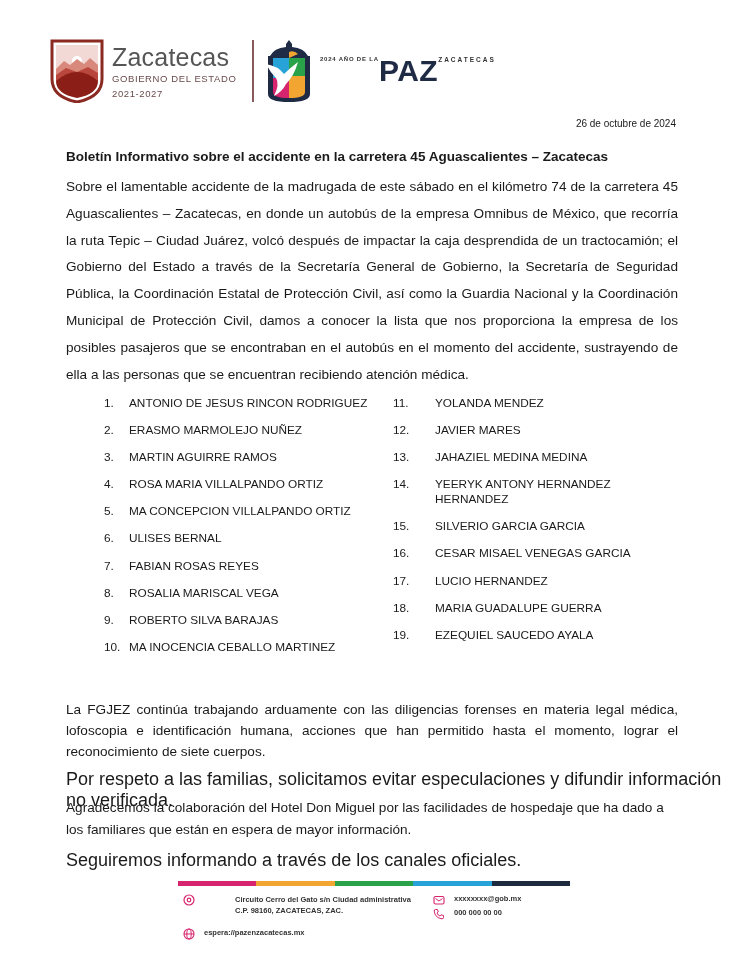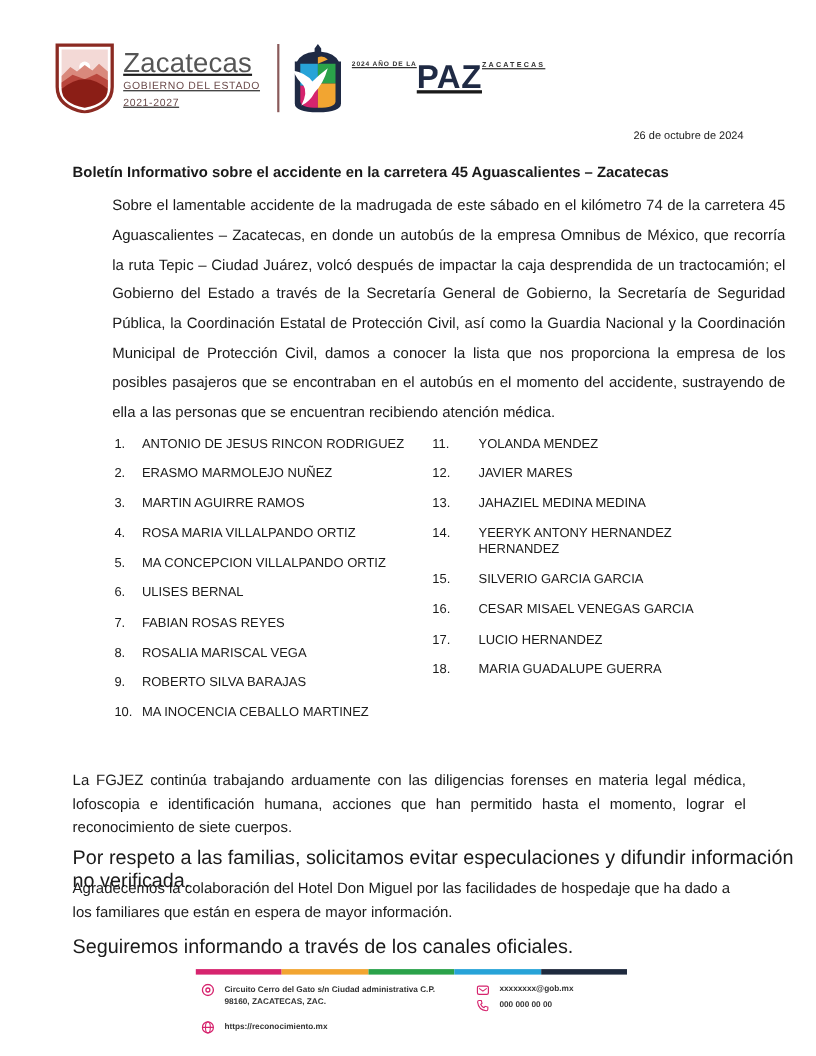--- a/index.html
+++ b/index.html
@@ -1,54 +1,54 @@
 <!DOCTYPE html>
 <html><head>
 <meta charset="utf-8">
 <style>
   * { margin: 0; padding: 0; box-sizing: border-box; }
   html, body { width: 742px; height: 960px; background: #ffffff; overflow: hidden; }
   body { font-family: "Liberation Sans", sans-serif; color: #1a1a1a; position: relative; }
 
-  .header { position: absolute; left: 50px; top: 38px; height: 66px; display: flex; align-items: center; text-decoration: underline; }
+  .header { position: absolute; left: 50px; top: 38px; height: 66px; display: flex; align-items: center; }
   .shield { width: 54px; height: 64px; position: relative; }
   .zac-text { margin-left: 8px; display: flex; flex-direction: column; }
   .zac-title { font-size: 25px; color: #555555; letter-spacing: 0.2px; line-height: 26px; }
   .zac-sub { font-size: 9.5px; color: #6a4a4a; letter-spacing: 0.6px; margin-top: 3px; }
   .zac-years { font-size: 9.5px; color: #6a4a4a; letter-spacing: 0.6px; margin-top: 4px; }
   .divider { width: 1.5px; height: 62px; background: #8a5a5a; margin-left: 16px; margin-right: 10px; }
   .paz-logo { width: 50px; height: 66px; position: relative; }
   .paz-text { margin-left: 6px; display: flex; flex-direction: row; }
   .paz-year { font-size: 6px; color: #333; letter-spacing: 0.8px; font-weight: bold; }
   .paz-title { font-size: 30px; font-weight: bold; color: #1f2a44; line-height: 30px; letter-spacing: 0.5px; }
   .paz-sub { font-size: 6.5px; color: #333; letter-spacing: 2px; font-weight: bold; }
 
   .date { position: absolute; right: 66px; top: 118px; font-size: 10px; }
   .title { position: absolute; left: 66px; top: 149px; font-size: 13.5px; font-weight: bold; text-align: right; }
-  .para1 { position: absolute; left: 66px; top: 174px; width: 612px; font-size: 13.6px; line-height: 26.8px; text-align: justify; margin-left: 36px; }
+  .para1 { position: absolute; left: 66px; top: 174px; width: 612px; font-size: 13.6px; line-height: 26.8px; text-align: justify; }
 
   .list { position: absolute; font-size: 11.8px; }
   .list-left { left: 104px; top: 396px; width: 270px; }
   .list-right { left: 393px; top: 396px; width: 240px; }
   .li { display: flex; margin-bottom: 12.1px; line-height: 15px; }
   .li .num { width: 25px; flex-shrink: 0; }
   .list-right .li .num { width: 42px; }
   .li .name { flex: 1; }
 
   .para2 { position: absolute; left: 66px; top: 699px; width: 612px; font-size: 13.6px; line-height: 21px; text-align: justify; }
   .para3 { position: absolute; left: 66px; top: 769px; font-size: 18px; }
   .para4 { position: absolute; left: 66px; top: 797px; width: 612px; font-size: 13.6px; line-height: 22px; }
   .para5 { position: absolute; left: 66px; top: 850px; font-size: 18px; }
 
   .footer-bar { position: absolute; left: 178px; top: 881px; width: 392px; height: 5px; display: flex; }
   .footer-bar div { flex: 1; height: 100%; }
   .footer { position: absolute; left: 183px; top: 894px; width: 400px; height: 56px; font-size: 7.5px; font-weight: bold; color: #333; }
   .f-item { position: absolute; display: flex; align-items: flex-start; }
   .f-icon { width: 12px; height: 12px; margin-right: 9px; flex-shrink: 0; }
-  .f-addr { left: 0; top: 0; width: 230px; line-height: 11px; }
+  .f-addr { left: 0; top: 0; width: 230px; line-height: 11px; gap: 31px; }
   .f-web { left: 0; top: 34px; }
   .f-mail { left: 250px; top: 0; }
   .f-phone { left: 250px; top: 14px; }
 </style>
 </head>
 <body>
 
 <div class="header">
   <div class="shield">
     <svg width="54" height="64" viewBox="0 0 54 64">
@@ -158,20 +158,24 @@
       <span class="name">CESAR MISAEL VENEGAS GARCIA</span>
     </div>
   <div class="li">
       <span class="num">17.</span>
       <span class="name">LUCIO HERNANDEZ</span>
     </div>
   <div class="li">
       <span class="num">18.</span>
       <span class="name">MARIA GUADALUPE GUERRA</span>
     </div>
+  <div class="li">
+      <span class="num">19.</span>
+      <span class="name">EZEQUIEL SAUCEDO AYALA</span>
+    </div>
 </div>
 
 <p class="para2">La FGJEZ continúa trabajando arduamente con las diligencias forenses en materia legal médica, lofoscopia e identificación humana, acciones que han permitido hasta el momento, lograr el reconocimiento de siete cuerpos.</p>
 <p class="para3">Por respeto a las familias, solicitamos evitar especulaciones y difundir información no verificada.</p>
 <p class="para4">Agradecemos la colaboración del Hotel Don Miguel por las facilidades de hospedaje que ha dado a los familiares que están en espera de mayor información.</p>
 <p class="para5">Seguiremos informando a través de los canales oficiales.</p>
 
 <div class="footer-bar">
   <div style="background:#d6246e"></div>
   <div style="background:#f2a531"></div>
@@ -187,21 +191,21 @@
       <circle cx="6" cy="6" r="1.8" fill="none" stroke="#d6246e" stroke-width="1.2"></circle>
     </svg>
     <span>Circuito Cerro del Gato s/n Ciudad administrativa C.P. 98160, ZACATECAS, ZAC.</span>
   </div>
   <div class="f-item f-web">
     <svg class="f-icon" viewBox="0 0 12 12">
       <circle cx="6" cy="6" r="5" fill="none" stroke="#d6246e" stroke-width="1.1"></circle>
       <ellipse cx="6" cy="6" rx="2.2" ry="5" fill="none" stroke="#d6246e" stroke-width="1"></ellipse>
       <line x1="1" y1="6" x2="11" y2="6" stroke="#d6246e" stroke-width="1"></line>
     </svg>
-    <span>https://reconocimiento.mx</span>
+    <span>espera://pazenzacatecas.mx</span>
   </div>
   <div class="f-item f-mail">
     <svg class="f-icon" viewBox="0 0 12 12">
       <rect x="1" y="2.5" width="10" height="7.5" rx="1.5" fill="none" stroke="#d6246e" stroke-width="1.1"></rect>
       <polyline points="2.5,4.5 6,7 9.5,4.5" fill="none" stroke="#d6246e" stroke-width="1"></polyline>
     </svg>
     <span>xxxxxxxx@gob.mx</span>
   </div>
   <div class="f-item f-phone">
     <svg class="f-icon" viewBox="0 0 12 12">

